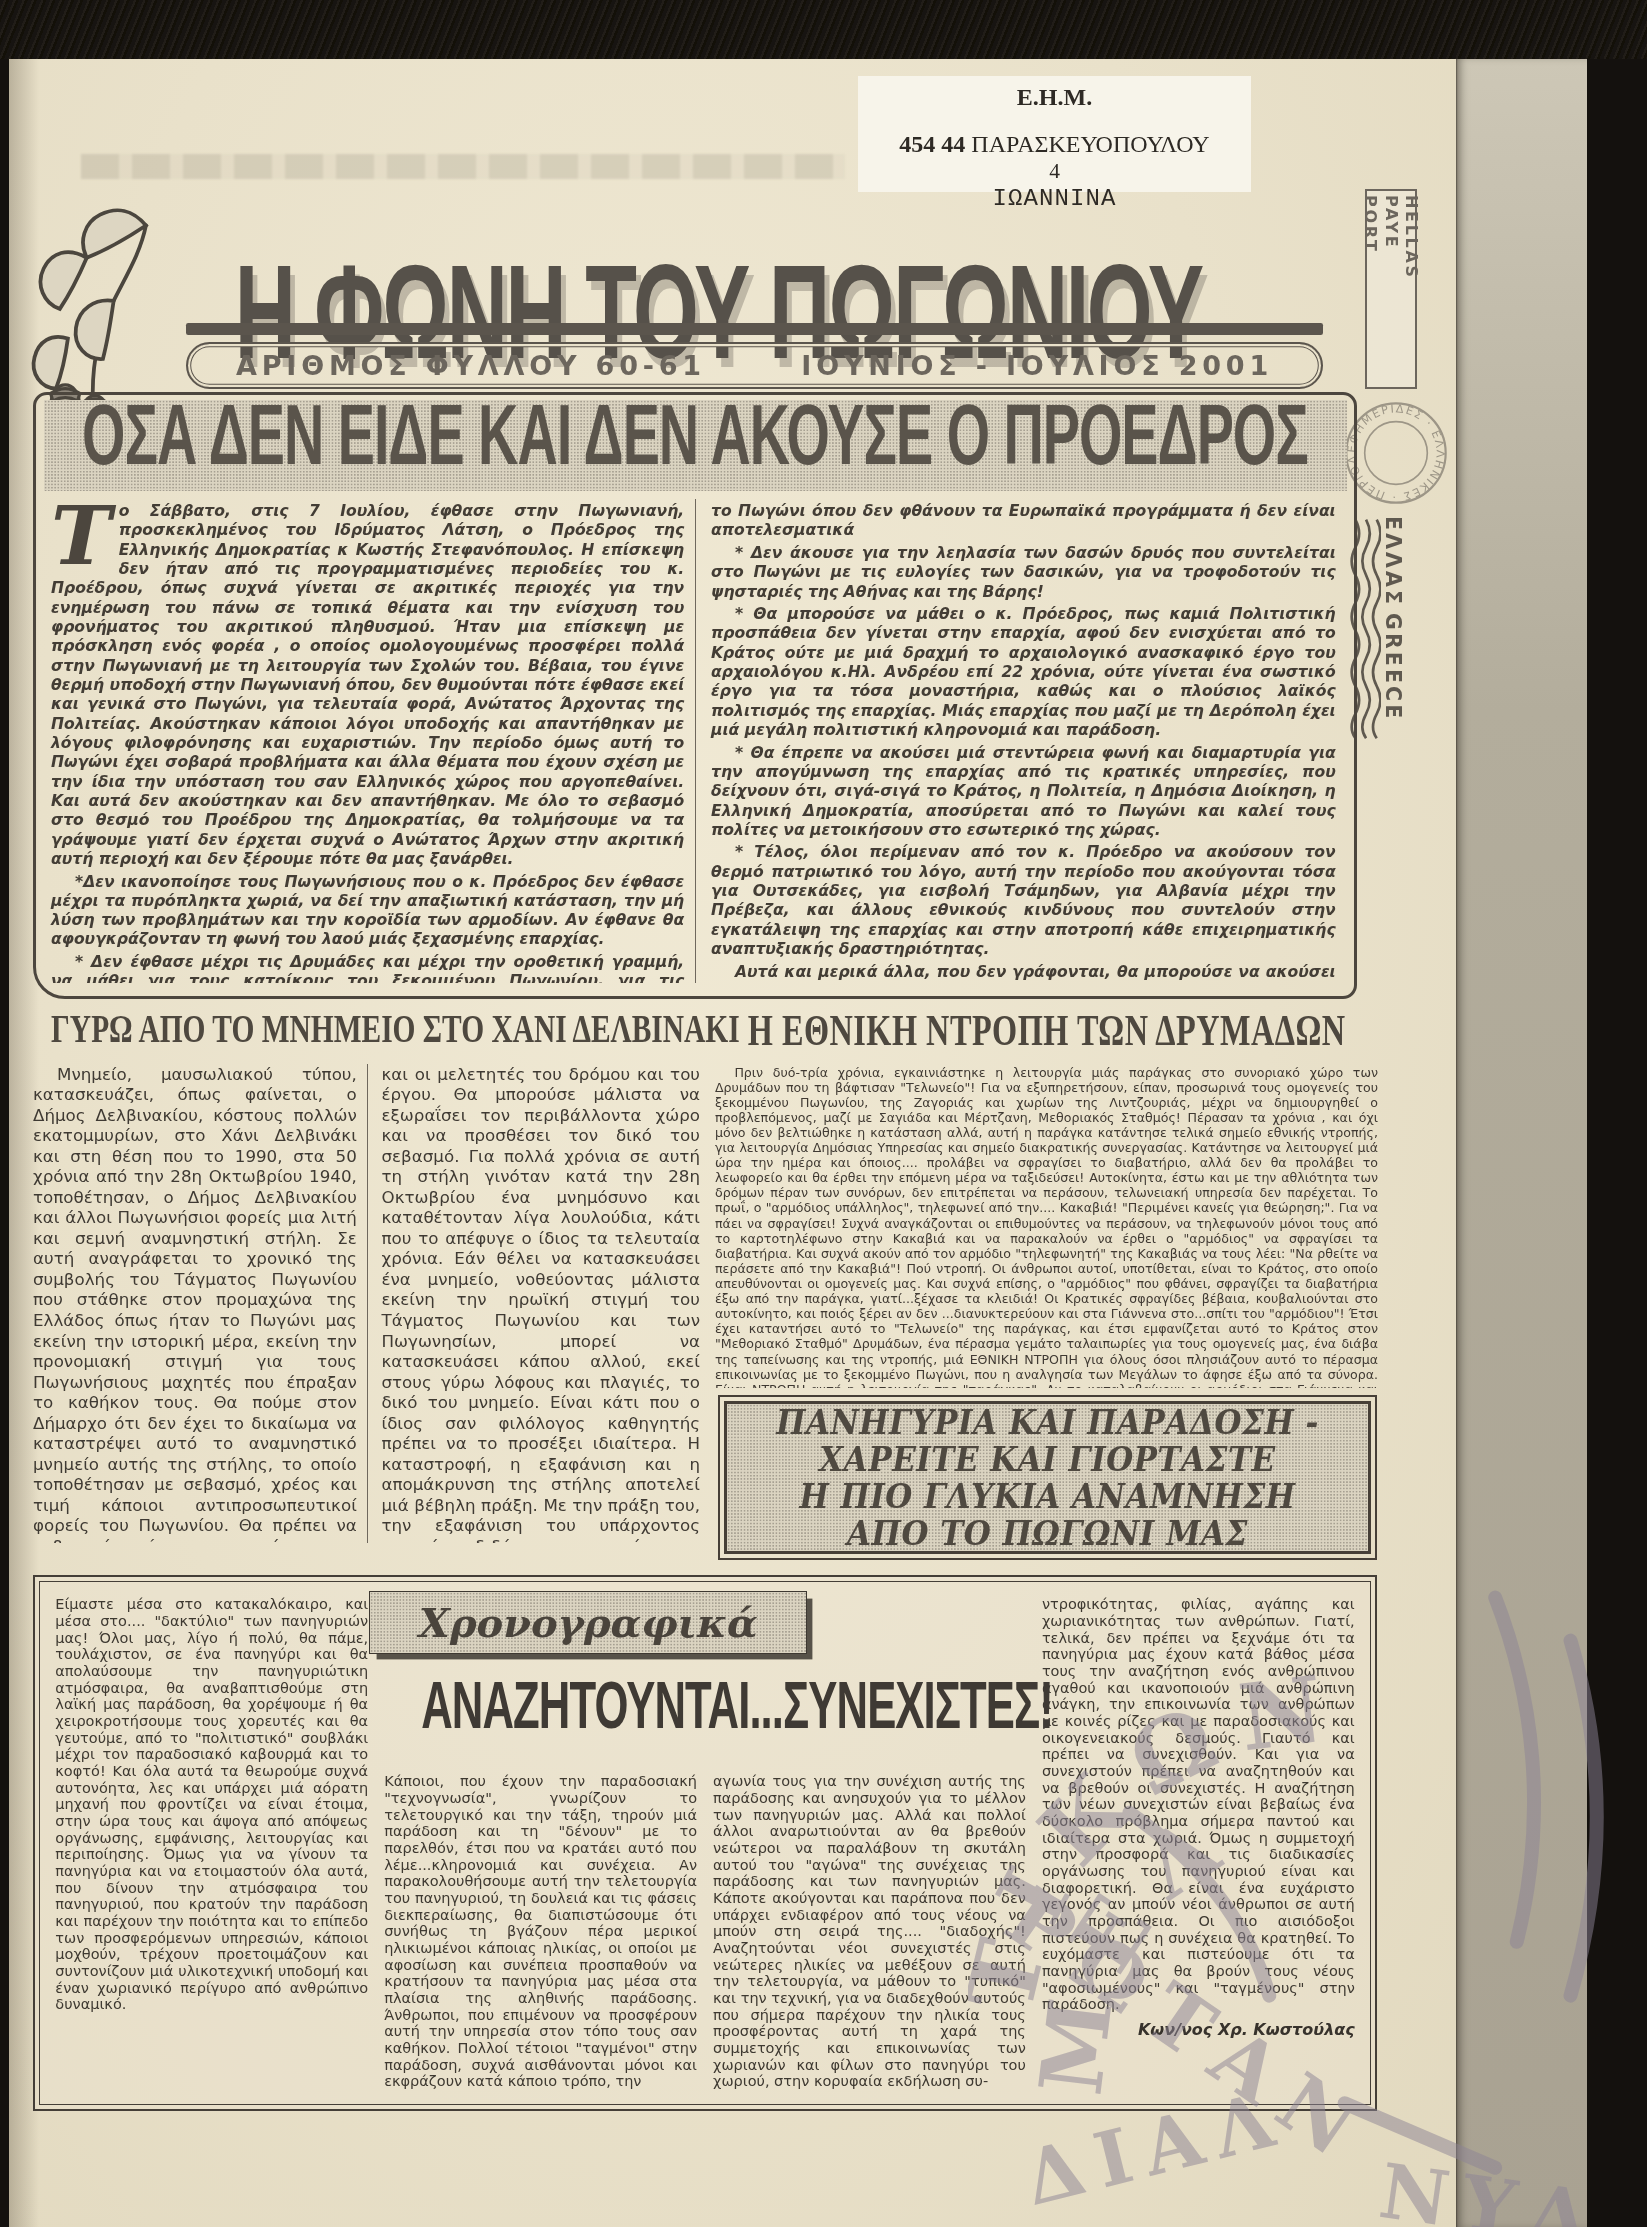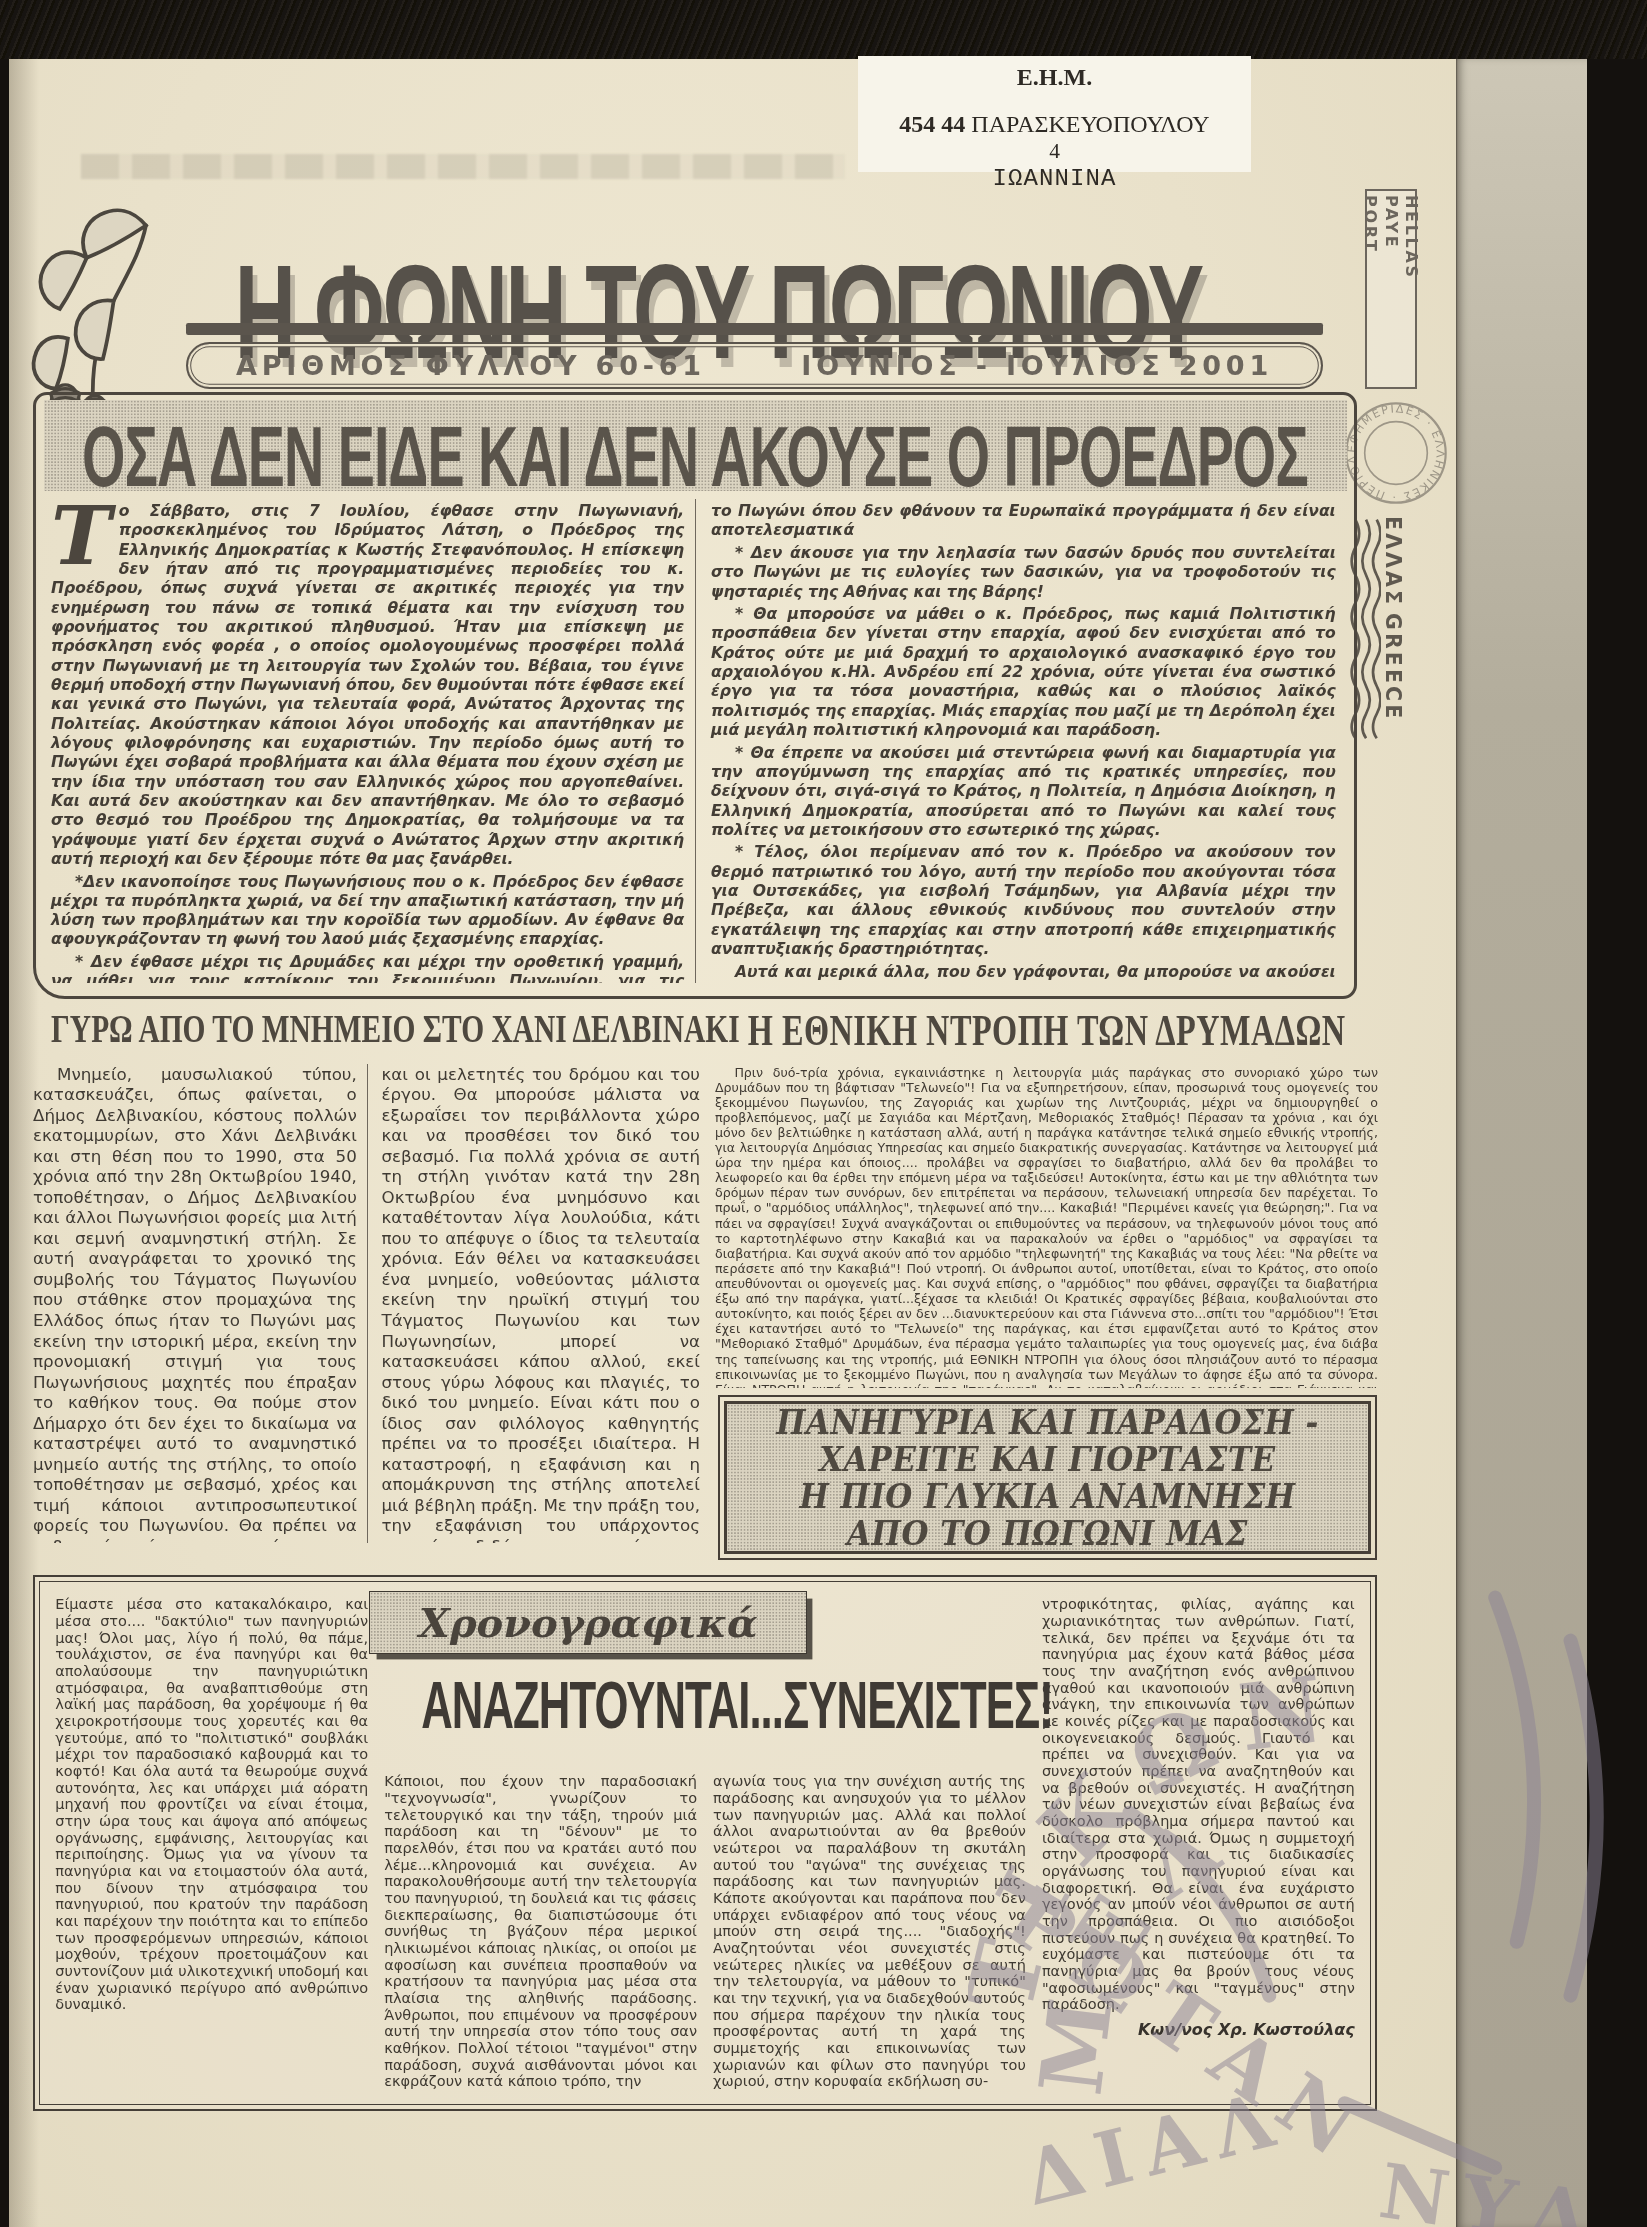--- a/index.html
+++ b/index.html
@@ -10,21 +10,21 @@
     background:repeating-linear-gradient(112deg,#171411 0 3.8px,#211d18 3.8px 6px,#131008 6px 8.6px);}
   .page-sheet{position:absolute;left:8.6px;top:59px;width:1448px;height:2168px;
     background:
       linear-gradient(90deg,rgba(70,60,45,.28) 0,rgba(70,60,45,0) 30px),
       radial-gradient(ellipse at 45% 35%,#f0e9d4 0%,#e9e1ca 55%,#e2d9bf 100%);}
   .adjacent-edge{position:absolute;left:1456px;top:59px;width:131px;height:2168px;
     background:linear-gradient(180deg,#cdc7b6 0,#b3ad9c 30%,#a9a292 100%);
     box-shadow:inset 7.5px 0 9.7px -4.3px rgba(40,35,28,.55), inset 21.5px 0 1.1px -20.4px rgba(40,35,28,.4);}
 
   
-  .addr{position:absolute;left:858px;top:56px;width:393px;height:116px;background:#f7f4ea;
+  .addr{position:absolute;left:858px;top:76px;width:393px;height:116px;background:#f7f4ea;
     text-align:center;font-family:"Liberation Serif",serif;color:#2e2a25;padding-top:7.5px;box-sizing:border-box;}
   .addr .l1{font-weight:700;font-size:24px;}
   .addr .l2{font-size:24px;margin-top:20px;}
   .addr .l2 b{font-weight:700;}
   .addr .l3{font-size:21.5px;margin-top:1.1px;}
   .addr .l4{font-size:24px;margin-top:1.1px;letter-spacing:1.1px;font-family:Liberation Mono, monospace;}
 
   
   .oak{position:absolute;left:14px;top:177px;width:167px;height:253px;}
   .masthead-title{position:absolute;left:159px;top:204px;width:1119px;height:137px;text-align:center;white-space:nowrap;margin-top:32px;}
@@ -44,21 +44,21 @@
   .round-stamp{position:absolute;left:1342px;top:399px;width:108px;height:108px;opacity:.6;}
   .hellas-postmark{position:absolute;left:1349px;top:516px;width:81px;height:231px;display:flex;color:#5f594f;}
   .hellas-postmark svg{width:32px;height:226px;}
   .hellas-postmark .words{display:flex;flex-direction:column;gap:5.4px;}
   .hellas-postmark .words span{writing-mode:vertical-lr;font-size:20.4px;font-weight:700;letter-spacing:3.2px;}
 
   
   .lead-box{position:absolute;left:33px;top:392px;width:1324px;height:607px;border:3.2px solid #4c463e;
     border-radius:14px 14px 14px 32px;box-sizing:border-box;padding:5.4px 7.5px;}
   .halftone{background-color:#dbd4c1;background-image:radial-gradient(rgba(86,80,72,.5) 0.5px,transparent 0.8px);background-size:3.2px 3.2px;}
-  .lead-headline{height:91px;display:flex;align-items:flex-end;justify-content:center;white-space:nowrap;overflow:hidden;}
+  .lead-headline{height:91px;display:flex;align-items:flex-start;justify-content:center;white-space:nowrap;overflow:hidden;}
   .lead-headline span{display:inline-block;font-family:"Liberation Sans",sans-serif;font-weight:700;font-size:60px;
     letter-spacing:-1.1px;color:#5a544b;transform:scale(.93,1.42);transform-origin:center center;}
   .lead-cols{display:flex;height:484px;overflow:hidden;margin-top:7.5px;}
   .lead-col{width:50%;box-sizing:border-box;padding:3.2px 10.8px 0 7.5px;}
   .lead-col.second{border-left:1.1px solid #6f6density;border-left:1.1px solid #6f685d;padding-left:15px;}
   .lead-col p{margin:0 0 3.2px 0;font-style:italic;font-weight:700;font-size:15.6px;line-height:1.24;
     text-align:justify;color:#433d35;text-indent:24px;}
   .lead-col p.noindent{text-indent:0;}
   .dropcap{float:left;font-family:"DejaVu Serif",serif;font-style:italic;font-weight:700;font-size:81px;
     line-height:.72;margin:5.4px 7.5px 0 0;color:#4c463e;}

